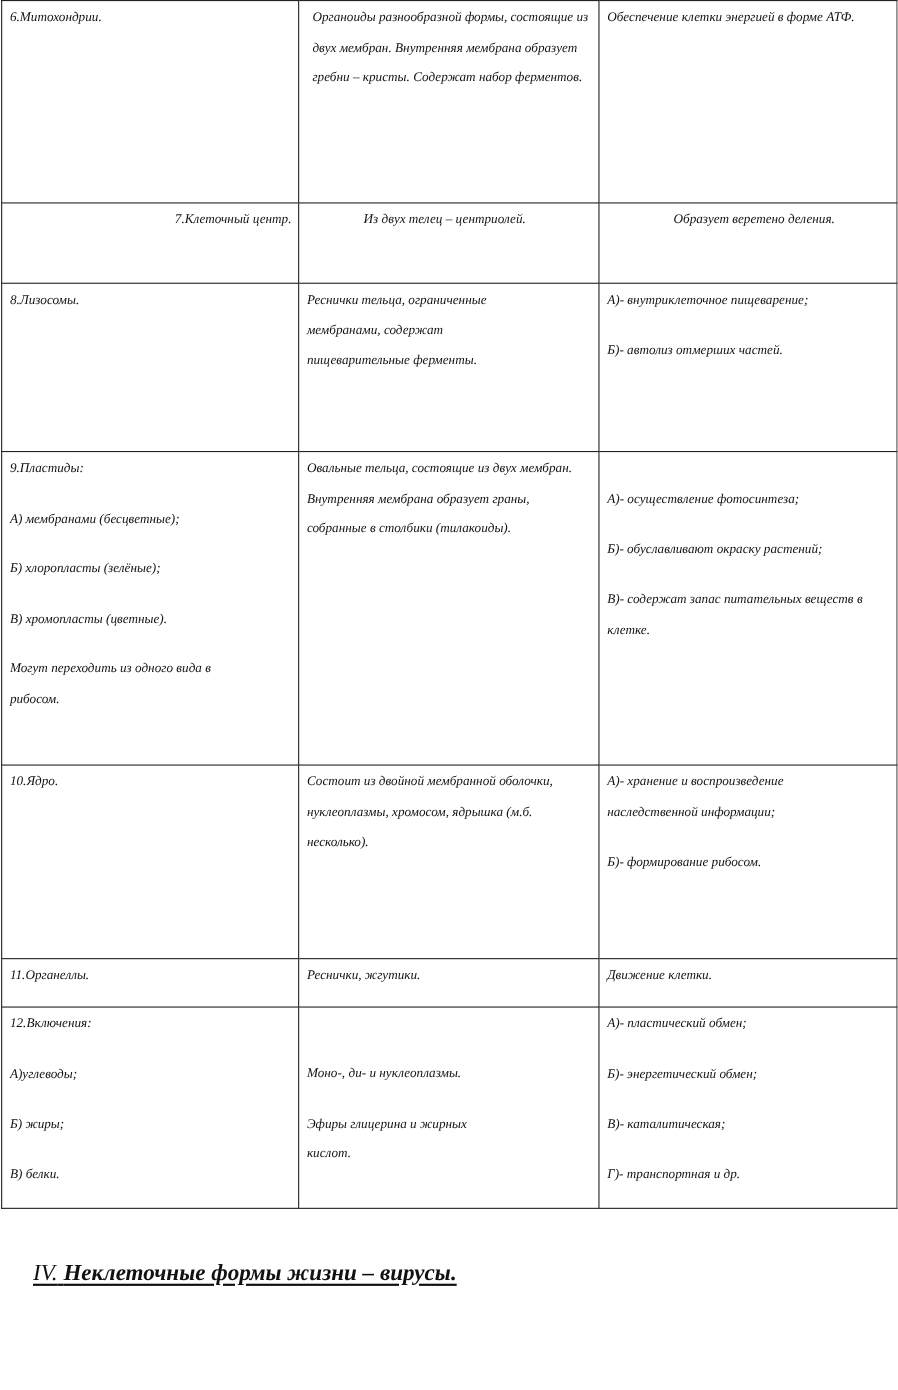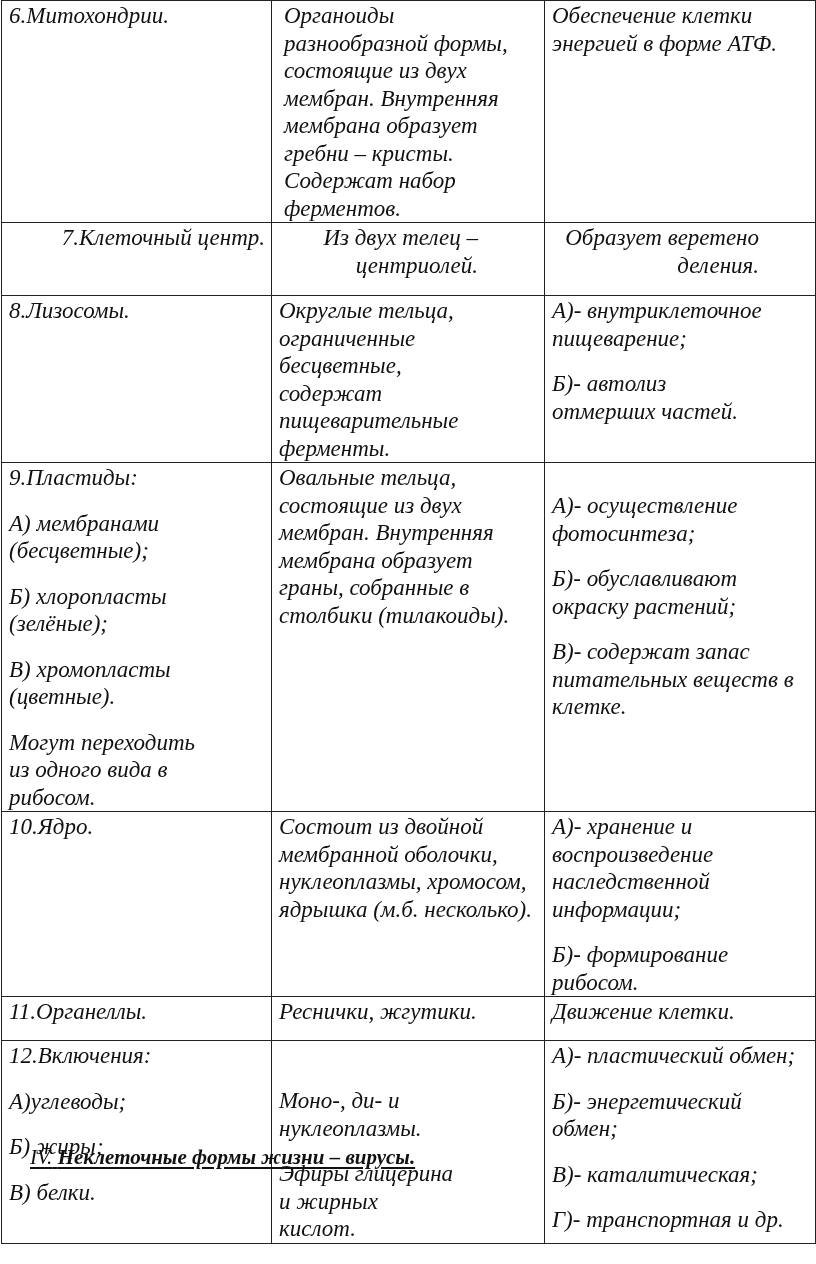--- a/index.html
+++ b/index.html
@@ -23,21 +23,21 @@
       left: 1px;
       top: 0px;
       width: 814px;
       border-collapse: collapse;
       table-layout: fixed;
     }
     table.organelles td {
       border: 1.5px solid #222222;
       vertical-align: top;
       padding: 0 6px 0 7px;
-      font-size: 23px;
+      font-size: 12px;
       line-height: 27.5px;
     }
     table.organelles col.c1 { width: 270px; }
     table.organelles col.c2 { width: 273px; }
     table.organelles col.c3 { width: 271px; }
 
     .cell-inner { padding-top: 1px; }
     .p { margin: 0; }
     .p + .p { margin-top: 18px; }
     .indent { padding-left: 5px; }
@@ -127,21 +127,21 @@
       </tr>
 
       <tr class="r8">
         <td>
           <div class="cell-inner">
             <p class="p">8.Лизосомы.</p>
           </div>
         </td>
         <td>
           <div class="cell-inner" style="padding-right:70px;">
-            <p class="p">Округлые тельца, ограниченные бесцветные, содержат пищеварительные ферменты.</p>
+            <p class="p">Реснички тельца, ограниченные мембранами, содержат пищеварительные ферменты.</p>
           </div>
         </td>
         <td>
           <div class="cell-inner" style="padding-right:40px;">
             <p class="p">А)- внутриклеточное пищеварение;</p>
             <p class="p">Б)- автолиз отмерших частей.</p>
           </div>
         </td>
       </tr>
 

